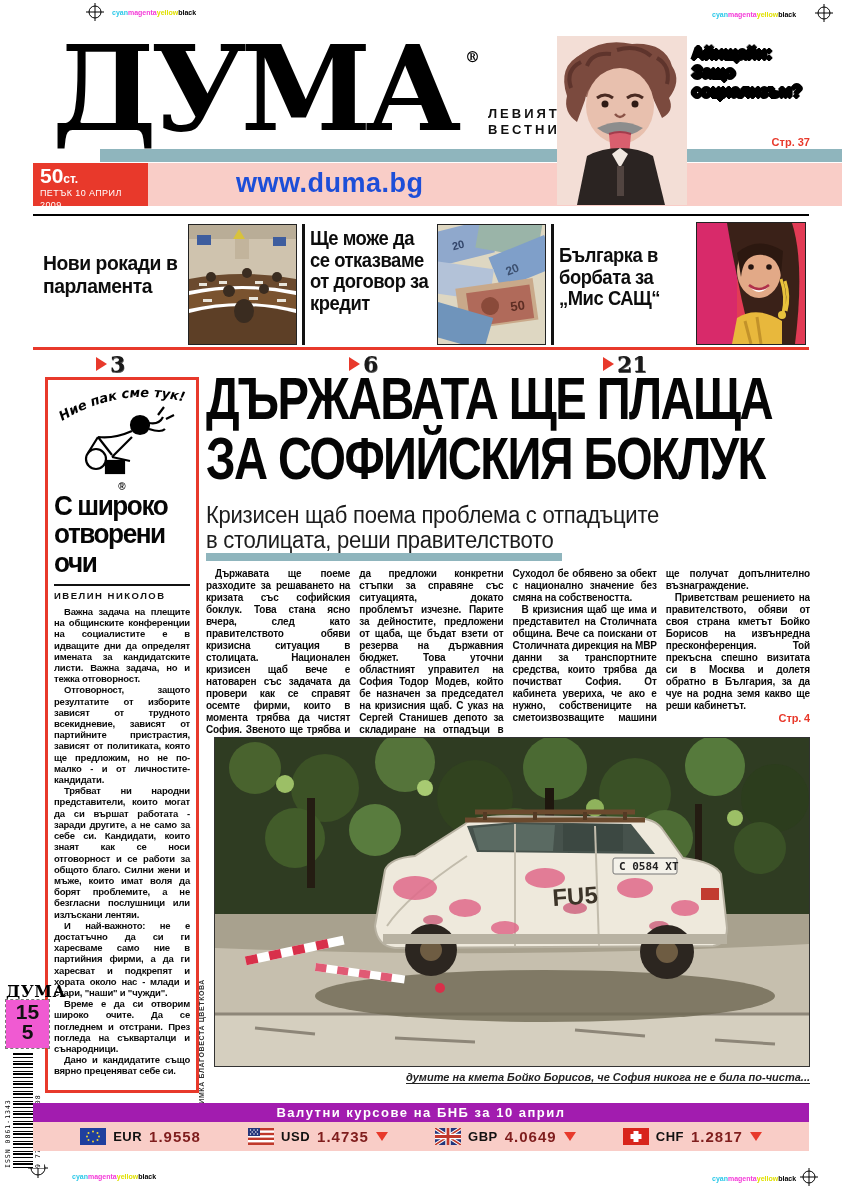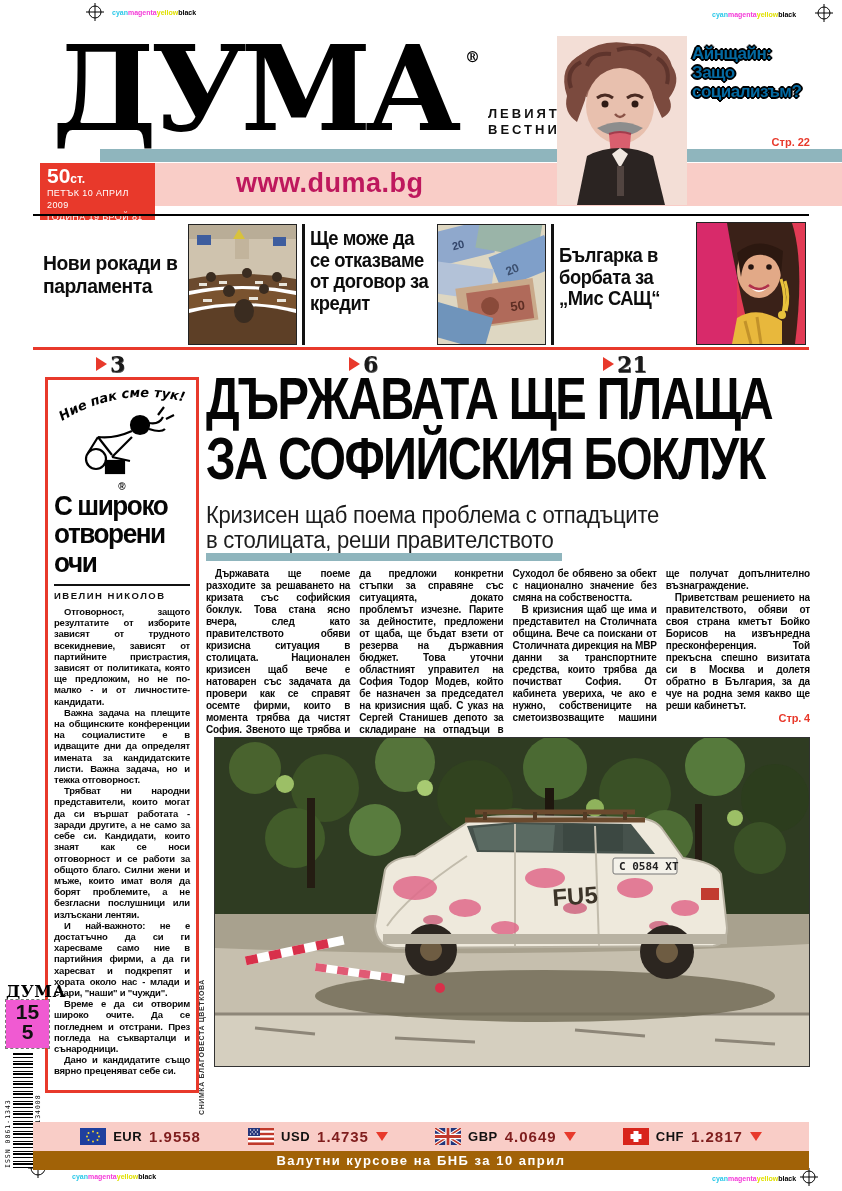--- a/index.html
+++ b/index.html
@@ -18,22 +18,22 @@
           transform:scaleY(1.22); transform-origin:top left;
           text-shadow:0 0 1px #fff; }
   .logo-r { font-size:15px; font-weight:bold; font-family:"DejaVu Serif", serif; }
   .tagline { font-weight:bold; font-size:13px; letter-spacing:3px; line-height:1.25; color:#111; }
   .tealbar { background:#8fb5bd; }
   .redbox { background:#e8392b; color:#fff; padding:2px 7px; }
   .price-num { font-size:21px; font-weight:bold; line-height:1; display:inline-block; }
   .price-unit { font-size:12px; font-weight:bold; }
   .redbox-line { font-size:9px; font-weight:normal; letter-spacing:0.4px; line-height:1.35; }
   .pinkbar { background:#f9cdc7; }
-  .website { color:#be185d; font-weight:bold; font-size:27px; letter-spacing:0.5px; }
-  .ein-title { font-weight:bold; font-size:17px; line-height:1.12; color:#0369a1;
+  .website { color:#1d4ed8; font-weight:bold; font-size:27px; letter-spacing:0.5px; }
+  .ein-title { font-weight:bold; font-size:17px; line-height:1.12; color:#000000;
     text-shadow:-1px -1px 0 #000, 1px -1px 0 #000, -1px 1px 0 #000, 1px 1px 0 #000,
                 -2px 0 0 #000, 2px 0 0 #000, 0 -2px 0 #000, 0 2px 0 #000;
     letter-spacing:-0.5px; }
   .pageref { color:#e8392b; font-weight:bold; font-size:11px; }
   .blackrule { background:#000; }
   .redrule { background:#e8392b; }
 
   
   .teaser-title { font-weight:bold; color:#0d0d0d; line-height:1.08; letter-spacing:-0.5px;
                   transform:scaleX(0.92); transform-origin:left top; }
@@ -65,22 +65,22 @@
                letter-spacing:-0.15px; }
   .lead-body p { text-indent:9px; }
   .contref { display:block; text-align:right; color:#e8392b; font-weight:bold; font-size:11px; }
   .mainphoto { border:1px solid #333; overflow:hidden; }
   .vcredit { writing-mode:vertical-rl; transform:rotate(180deg); font-size:7px; color:#333;
              letter-spacing:0.6px; font-weight:bold; }
   .caption { font-size:11px; font-weight:bold; font-style:italic; color:#222; text-align:right; line-height:1.35; }
   .caption .u { border-bottom:1px solid #222; }
 
   
-  .curr-title { background:#a16207; color:#fff; font-weight:bold; font-size:13px;
-                letter-spacing:1.5px; display:flex; align-items:center; justify-content:center;margin-top:48px; }
+  .curr-title { background:#a21caf; color:#fff; font-weight:bold; font-size:13px;
+                letter-spacing:1.5px; display:flex; align-items:center; justify-content:center; }
   .curr-row { background:#f9cdc7; display:flex; align-items:center; justify-content:space-evenly; }
   .rate { display:flex; align-items:center; gap:7px; }
   .rate .code { font-weight:bold; font-size:13px; color:#111; letter-spacing:0.5px; }
   .rate .val { font-weight:bold; font-size:15px; color:#7f1d1d; letter-spacing:1px; }
   .rate .down { width:0; height:0; border-top:9px solid #e8392b; border-left:6px solid transparent; border-right:6px solid transparent; }
   .flag { width:26px; height:17px; display:block; }
 
   
   .brand-side { font-family:"DejaVu Serif", serif; font-weight:bold; font-size:16px; color:#000; letter-spacing:0.5px; }
   .edbox { background:#f05ad2; outline:1px dashed #777; text-align:center; line-height:0.95; padding-top:2px; }
@@ -143,21 +143,21 @@
 
   <div class="abs" style="left:52px;top:30px;width:430px;height:135px">
     <span class="logo">ДУМА</span>
   </div>
   <div class="abs logo-r" style="left:465px;top:48px">®</div>
   <div class="abs tagline" style="left:488px;top:106px">
     <div>ЛЕВИЯТ</div>
     <div>ВЕСТНИК</div>
   </div>
 
-  <div class="abs redbox" style="left:40px;top:163px;width:115px;height:57px">
+  <div class="abs redbox" style="left:33px;top:163px;width:115px;height:43px">
     <div><span class="price-num">50</span><span class="price-unit">ст.</span></div>
     <div class="redbox-line">ПЕТЪК 10 АПРИЛ 2009</div>
     <div class="redbox-line">ГОДИНА 19 БРОЙ 81 (5291)</div>
   </div>
 
   <div class="abs website" style="left:236px;top:168px">www.duma.bg</div>
 
   <div class="abs" style="left:557px;top:36px;width:130px;height:169px">
     <svg width="130" height="169" viewBox="0 0 130 169">
       <rect width="130" height="169" fill="#f3ded6"></rect>
@@ -178,21 +178,21 @@
       <path d="M55 118 l8 14 l8 -14 l-8 -6 z" fill="#f0e7e0"></path>
       <rect x="60" y="130" width="7" height="30" fill="#514440"></rect>
     </svg>
   </div>
 
   <div class="abs ein-title" style="left:692px;top:44px;width:120px">
     <div>Айнщайн:</div>
     <div>Защо</div>
     <div>социализъм?</div>
   </div>
-  <div class="abs pageref" style="left:692px;top:136px;width:118px;text-align:right">Стр. 22</div>
+  <div class="abs pageref" style="left:692px;top:136px;width:118px;text-align:right">Стр. 37</div>
 
   <div class="abs blackrule" style="left:33px;top:214px;width:776px;height:2px"></div>
 
   <div class="abs teaser-title" style="left:43px;top:252px;width:158px;font-size:21px">Нови рокади в парламента</div>
 
   <div class="abs tphoto" style="left:188px;top:224px;width:109px;height:121px">
     <svg width="107" height="119" viewBox="0 0 107 119">
       <rect width="107" height="60" fill="#cfc3ae"></rect>
       <rect x="0" y="0" width="107" height="14" fill="#b9ad97"></rect>
       <rect x="8" y="10" width="14" height="10" fill="#3e5d9e"></rect>
@@ -299,22 +299,22 @@
           <path d="M58 72 l20 -20 M58 72 l18 4"></path>
           <rect x="52" y="76" width="18" height="12" fill="#000"></rect>
           <path d="M104 30 l6 -8 M112 34 l8 -4"></path>
         </g>
       </svg>
     </div>
     <div class="reg">®</div>
     <div class="op-title">С широко отворени очи</div>
     <div class="op-byline">ИВЕЛИН  НИКОЛОВ</div>
     <div class="op-body">
+      <p>Важна задача на плещите на общинските конференции на социалистите е в идващите дни да определят имената за кандидатските листи. Важна задача, но и тежка отговорност.</p>
       <p>Отговорност, защото резултатите от изборите зависят от трудното всекидневие, зависят от партийните пристрастия, зависят от политиката, която ще предложим, но не по-малко - и от личностите-кандидати.</p>
-      <p>Важна задача на плещите на общинските конференции на социалистите е в идващите дни да определят имената за кандидатските листи. Важна задача, но и тежка отговорност.</p>
       <p>Трябват ни народни представители, които могат да си вършат работата - заради другите, а не само за себе си. Кандидати, които знаят как се носи отговорност и се работи за общото благо. Силни жени и мъже, които имат воля да борят проблемите, а не безгласни послушници или излъскани лентяи.</p>
       <p>И най-важното: не е достатъчно да си ги харесваме само ние в партийния фирми, а да ги харесват и подкрепят и хората около нас - млади и стари, "наши" и "чужди".</p>
       <p>Време е да си отворим широко очите. Да се погледнем и отстрани. През погледа на съкварталци и сънародници.</p>
       <p>Дано и кандидатите също вярно преценяват себе си.</p>
     </div>
   </div>
 
   <div class="abs headline" style="left:206px;top:372px">ДЪРЖАВАТА ЩЕ ПЛАЩА</div>
   <div class="abs headline" style="left:206px;top:432px">ЗА СОФИЙСКИЯ БОКЛУК</div>
   <div class="abs subhead" style="left:206px;top:503px">Кризисен щаб поема проблема с отпадъците</div>
@@ -411,20 +411,21 @@
 
         <rect x="486" y="150" width="18" height="12" fill="#c23c30"></rect>
         <rect x="398" y="120" width="64" height="16" rx="2" fill="#f4f2ea" stroke="#777"></rect>
         <text x="404" y="132" font-size="11" font-weight="bold" fill="#222" font-family="DejaVu Sans Mono, monospace">С 0584 ХТ</text>
         <rect x="168" y="196" width="344" height="10" fill="#b8b2a2"></rect>
       </g>
     </svg>
   </div>
 
   <div class="abs caption" style="left:330px;top:1070px;width:480px">
+    <div><span class="u">думите на кмета Бойко Борисов, че София никога не е била по-чиста...</span></div>
   </div>
 
   <div class="abs brand-side" style="left:6px;top:982px">ДУМА</div>
   <div class="abs edbox" style="left:6px;top:1000px;width:43px;height:48px">
     <span class="n">15</span>
     <span class="n">5</span>
   </div>
   <div class="abs barcode-outer" style="left:4px;top:1052px">
     <div class="barcode-inner">
       <div class="bc-txt">ISSN 0861-1343</div>

